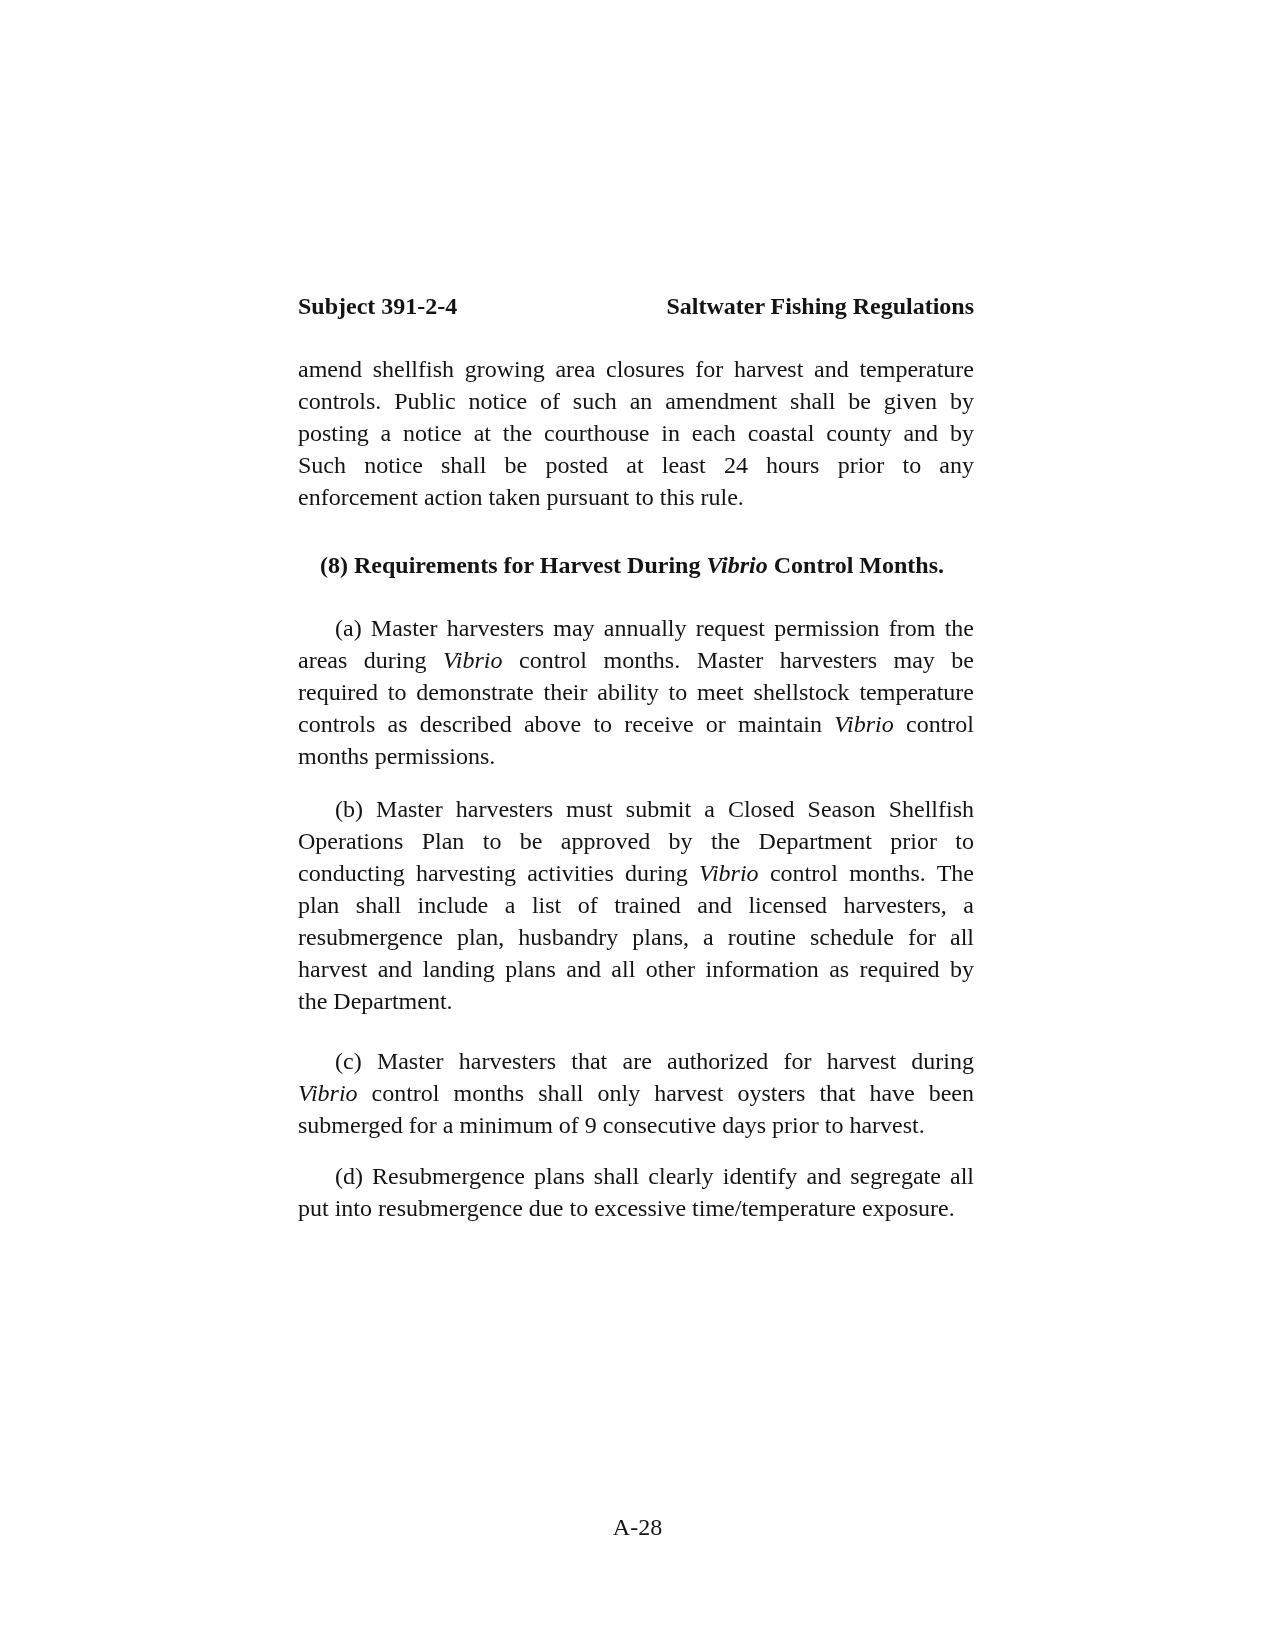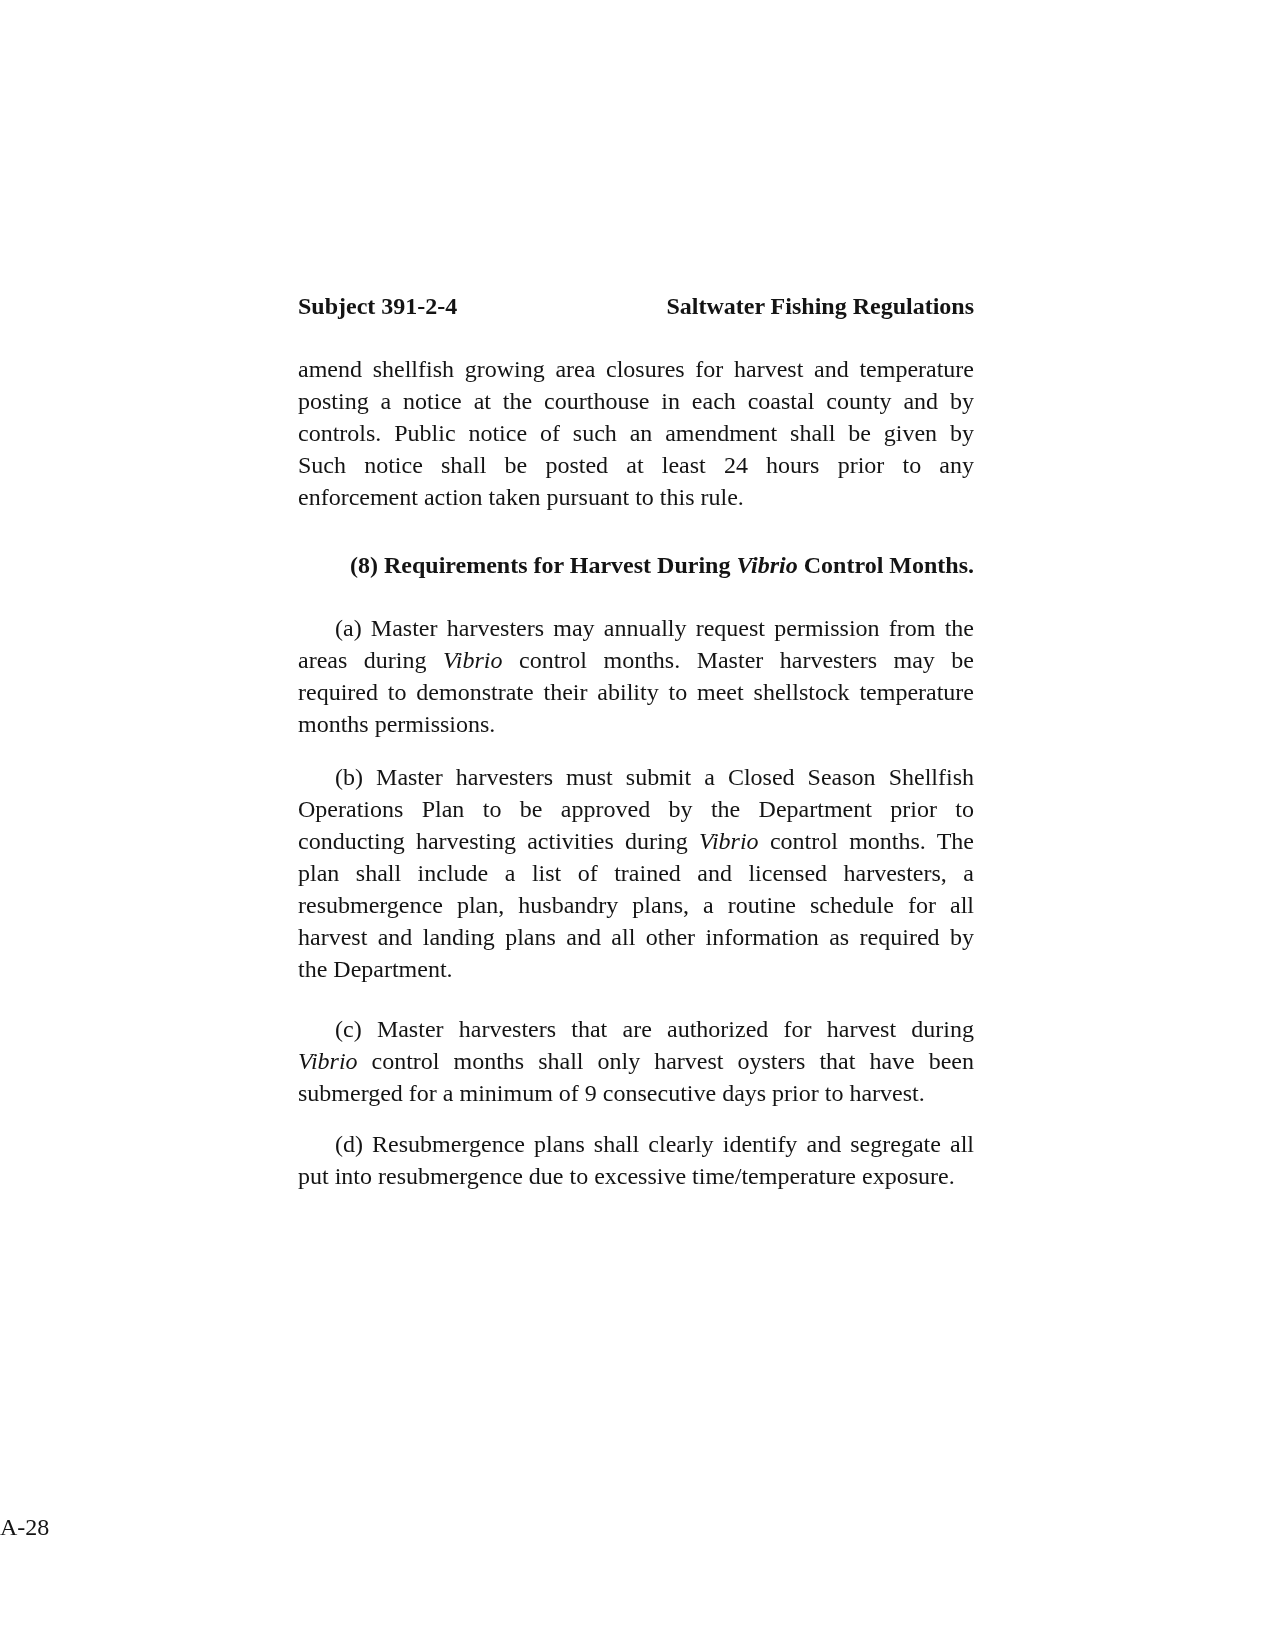--- a/index.html
+++ b/index.html
@@ -45,60 +45,61 @@
     text-align: justify;
     text-align-last: justify;
     text-justify: inter-word;
   }
   .block.body .line.last {
     text-align-last: auto;
   }
   .line.indent { text-indent: 37px; }
   .block.heading {
     font-weight: bold;
-    text-align: right;
   }
   .block.heading .line {
     text-indent: 22px;
     white-space: nowrap;
   }
   .italic { font-style: italic; }
   .footer {
     position: absolute;
     left: 0;
     top: 1511px;
     width: 1275px;
+    text-align: center;
     font-size: 24px;
     line-height: 32px;
   }
 </style>
 </head>
 <body>
 
 <div class="page">
   <div class="header">
     <span>Subject 391-2-4</span>
     <span>Saltwater Fishing Regulations</span>
   </div>
 
   <div class="content" id="content">
       <div class="block body">
         <div class="line"><span>amend shellfish growing area closures for harvest and temperature</span></div>
+        <div class="line"><span>controls.  Public notice of such an amendment shall be given by</span></div>
         <div class="line"><span>posting a notice at the courthouse in each coastal county and by</span></div>
-        <div class="line"><span>controls.  Public notice of such an amendment shall be given by</span></div>
         <div class="line"><span>Such notice shall be posted at least 24 hours prior to any</span></div>
         <div class="line last"><span>enforcement action taken pursuant to this rule.</span></div>
       </div>
       <div class="block heading">
         <div class="line last indent"><span>(8) Requirements for Harvest During </span><span class="italic">Vibrio</span><span> Control Months.</span></div>
       </div>
       <div class="block body">
         <div class="line indent"><span>(a) Master harvesters may annually request permission from the</span></div>
         <div class="line"><span>areas during </span><span class="italic">Vibrio</span><span> control months. Master harvesters may be</span></div>
         <div class="line"><span>required to demonstrate their ability to meet shellstock temperature</span></div>
+        <div class="line"><span>controls as described above to receive or maintain </span><span class="italic">Vibrio</span><span> control</span></div>
         <div class="line last"><span>months permissions.</span></div>
       </div>
       <div class="block body">
         <div class="line indent"><span>(b) Master harvesters must submit a Closed Season Shellfish</span></div>
         <div class="line"><span>Operations Plan to be approved by the Department prior to</span></div>
         <div class="line"><span>conducting harvesting activities during </span><span class="italic">Vibrio</span><span> control months. The</span></div>
         <div class="line"><span>plan shall include a list of trained and licensed harvesters, a</span></div>
         <div class="line"><span>resubmergence plan, husbandry plans, a routine schedule for all</span></div>
         <div class="line"><span>harvest and landing plans and all other information as required by</span></div>
         <div class="line last"><span>the Department.</span></div>

